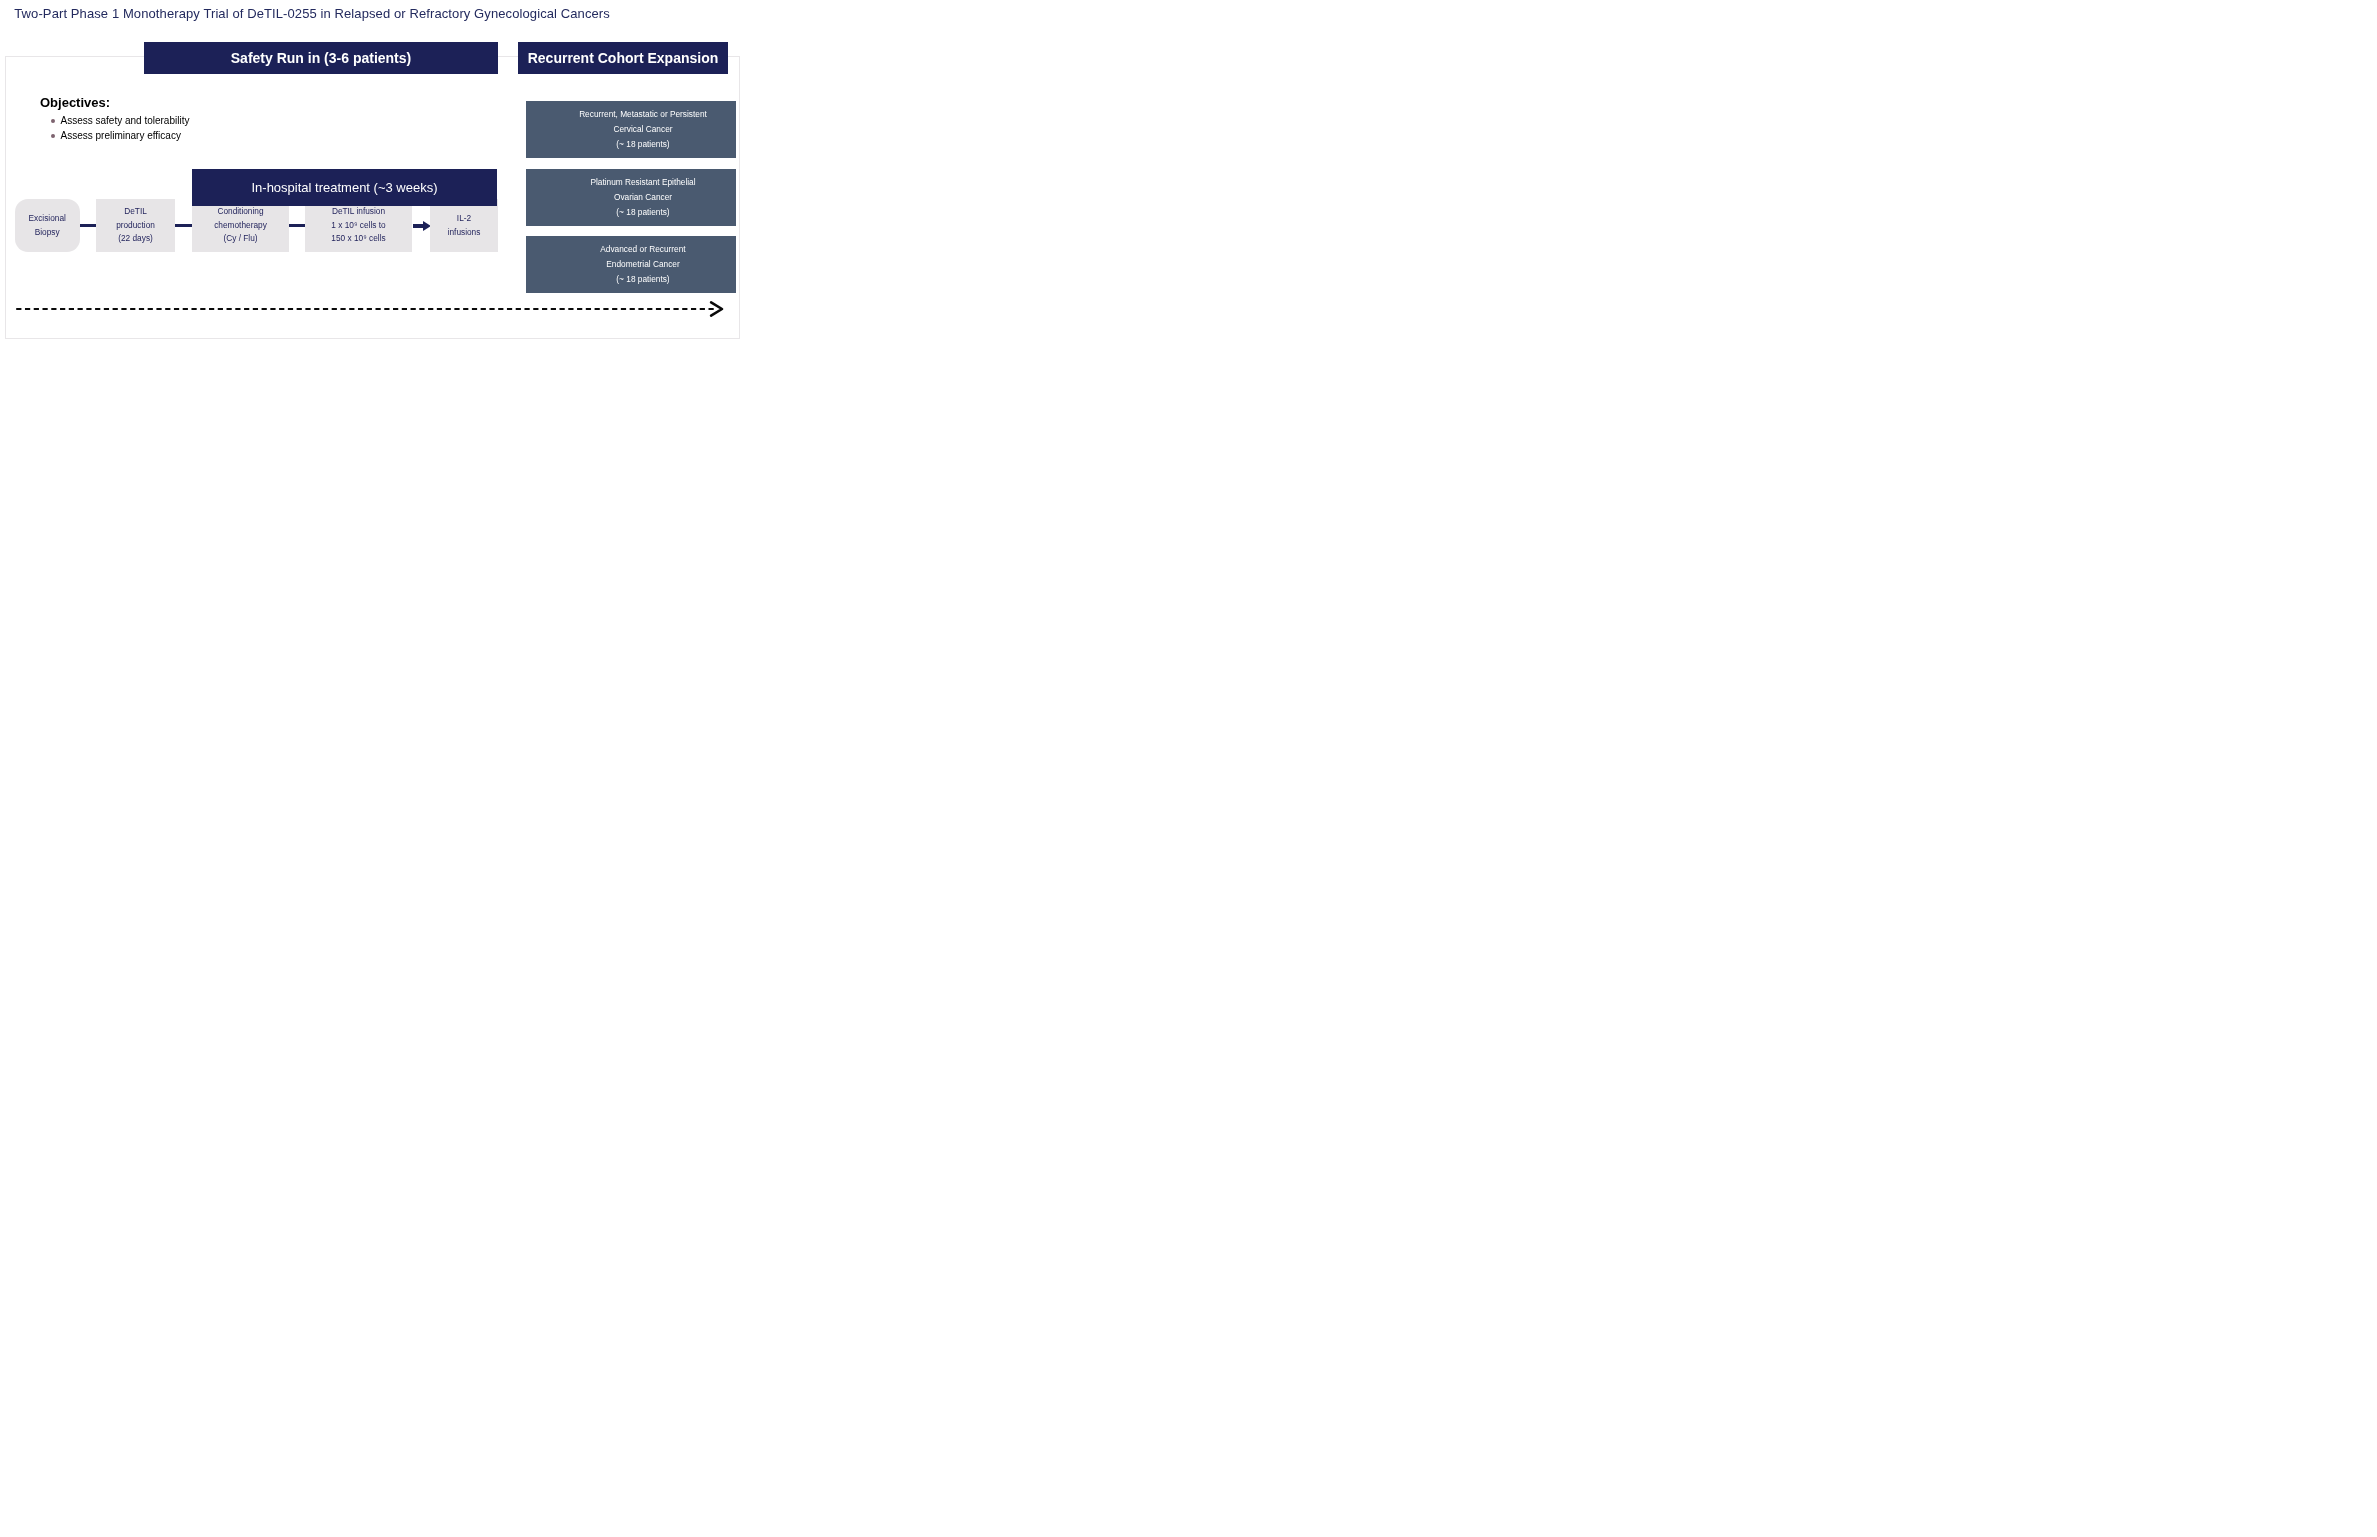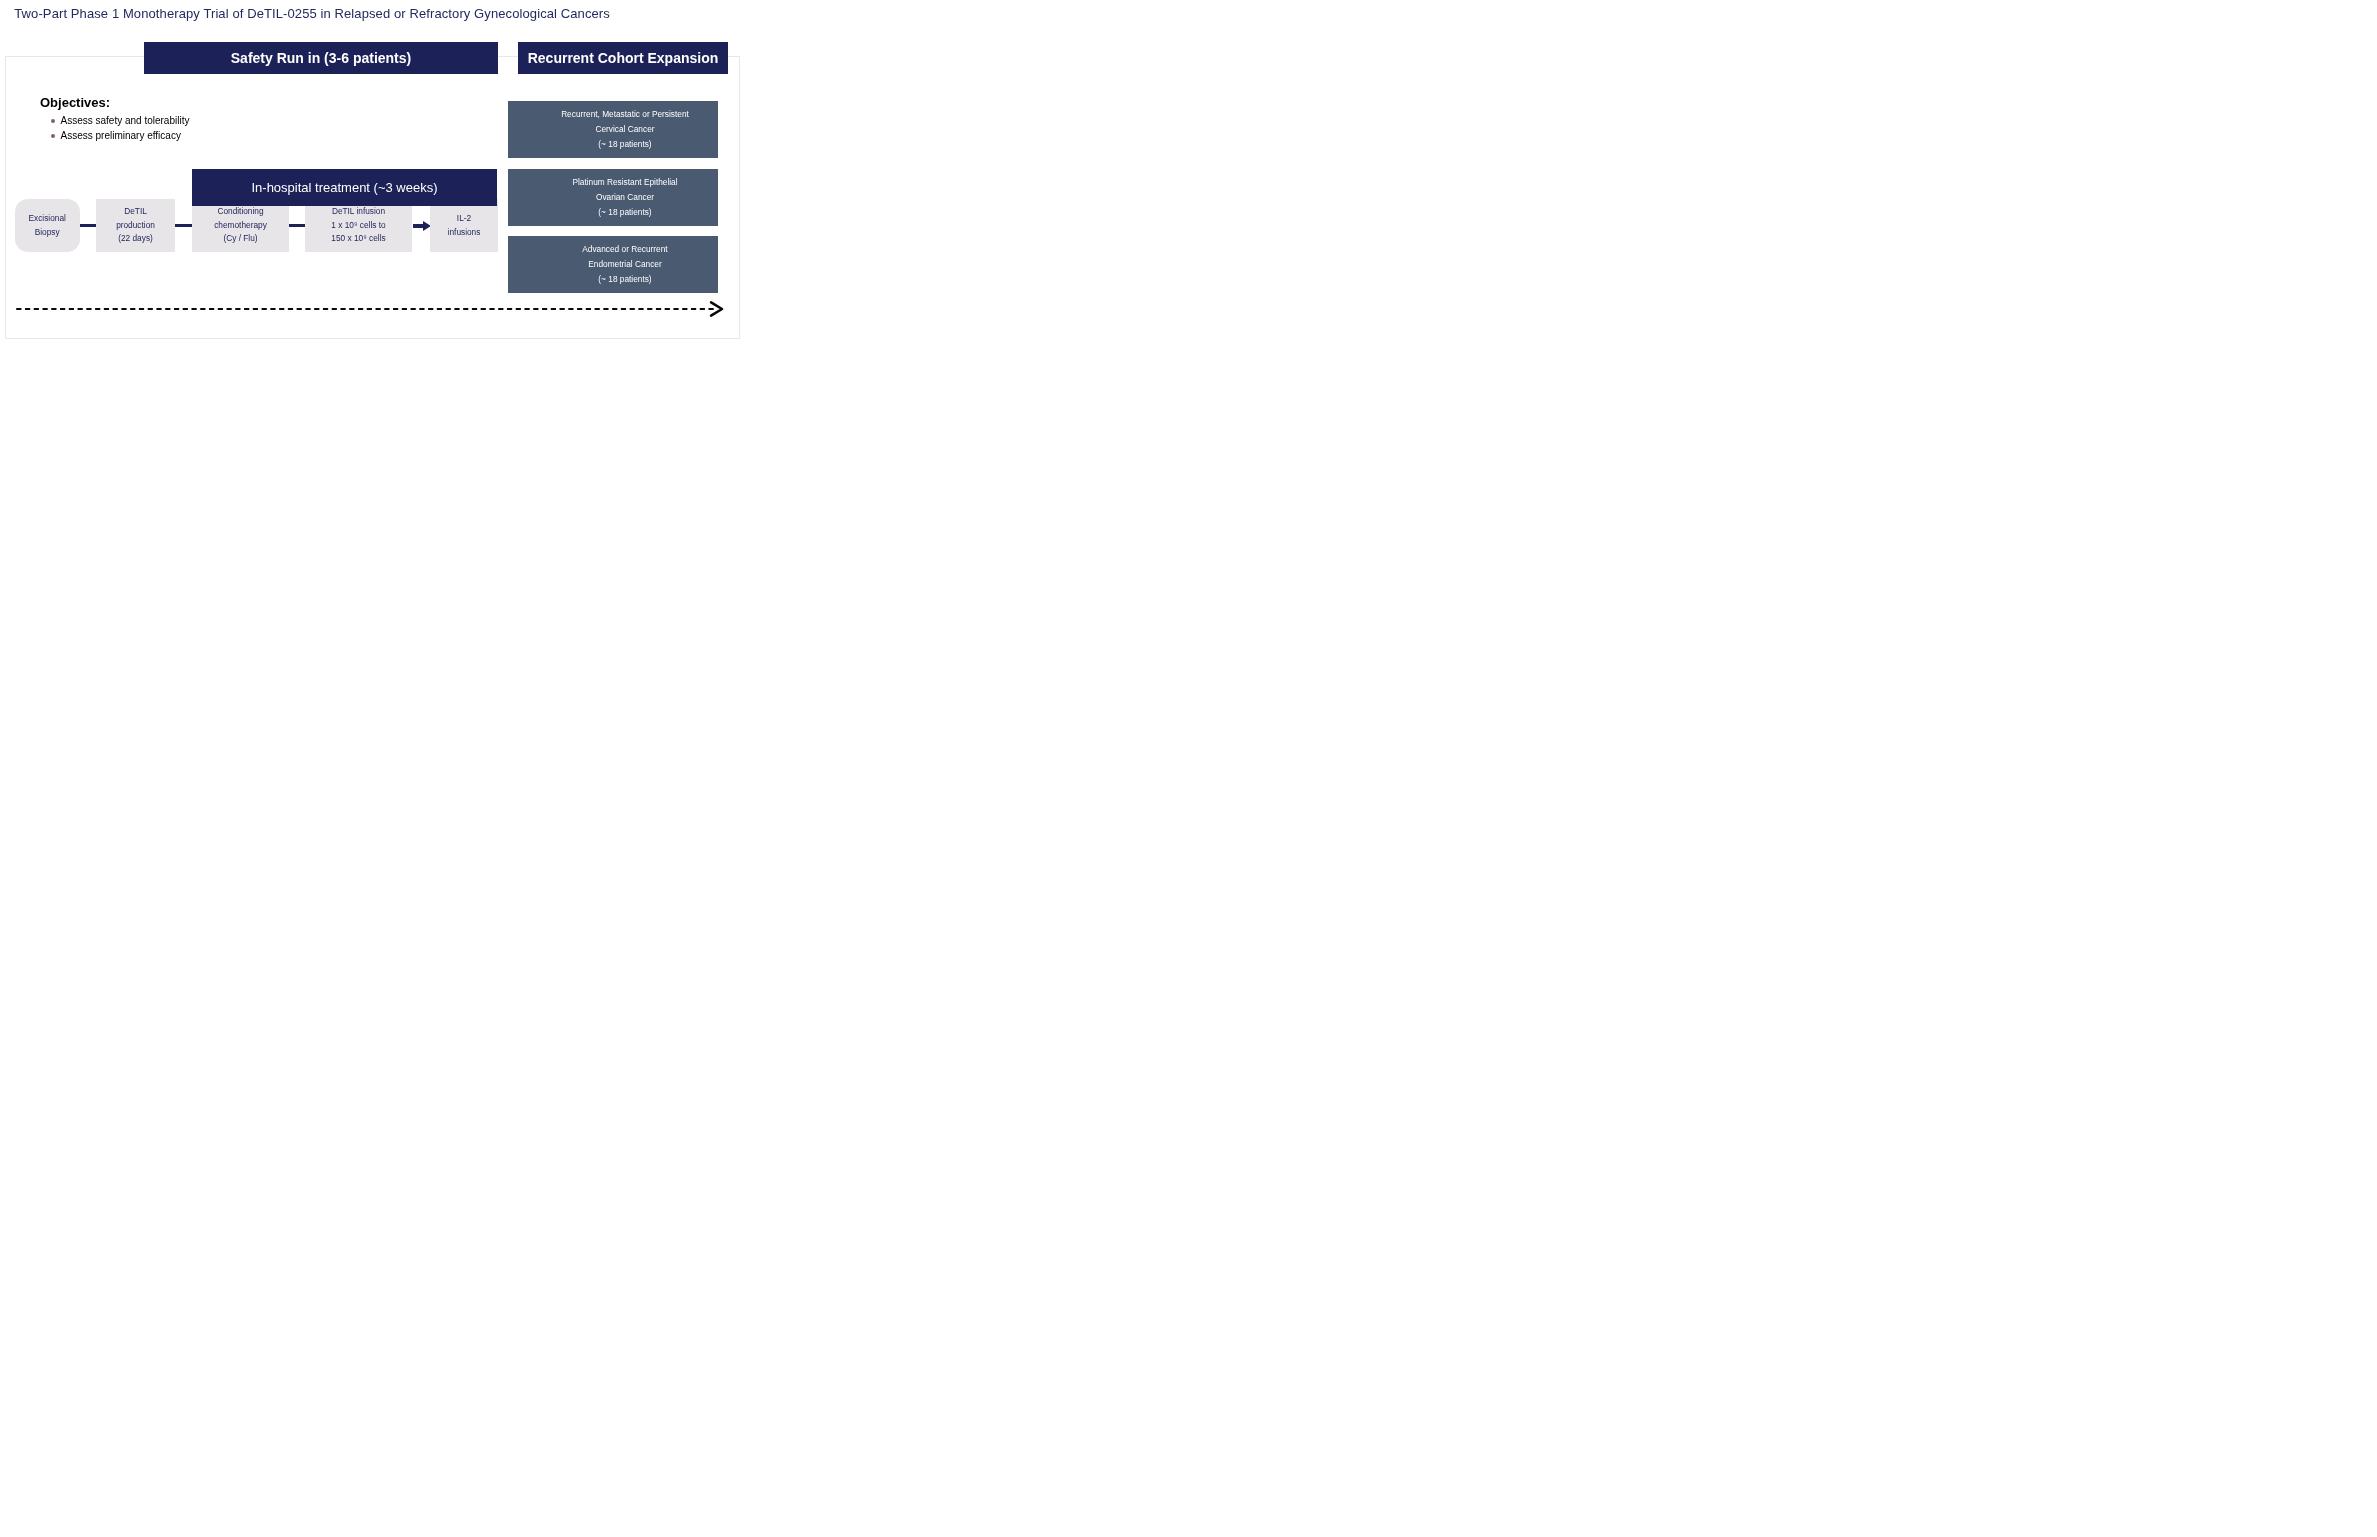--- a/index.html
+++ b/index.html
@@ -80,21 +80,21 @@
   .conn-3{left:289px;width:15.7px;}
   .arrow-shaft{position:absolute;top:224px;left:413px;width:10.5px;height:3.8px;background:var(--navy);z-index:2;}
   .arrow-head{
     position:absolute;top:221px;left:423px;width:0;height:0;z-index:2;
     border-left:8px solid var(--navy);
     border-top:5.2px solid transparent;
     border-bottom:5.2px solid transparent;
   }
 
   .cohort-box{
-    position:absolute;left:508px;width:210px;height:57px;background:var(--slate);
+    position:absolute;left:526px;width:210px;height:57px;background:var(--slate);
     color:#FFFFFF;font-size:8.3px;line-height:14.7px;
     display:flex;flex-direction:column;align-items:center;justify-content:center;
     text-align:center;z-index:3;padding-left:24px;
   }
   .cohort-1{top:101px;}
   .cohort-2{top:169px;}
   .cohort-3{top:236px;}
 
   .timeline-svg{position:absolute;left:0;top:300px;width:742px;height:18px;z-index:3;}
 </style>

